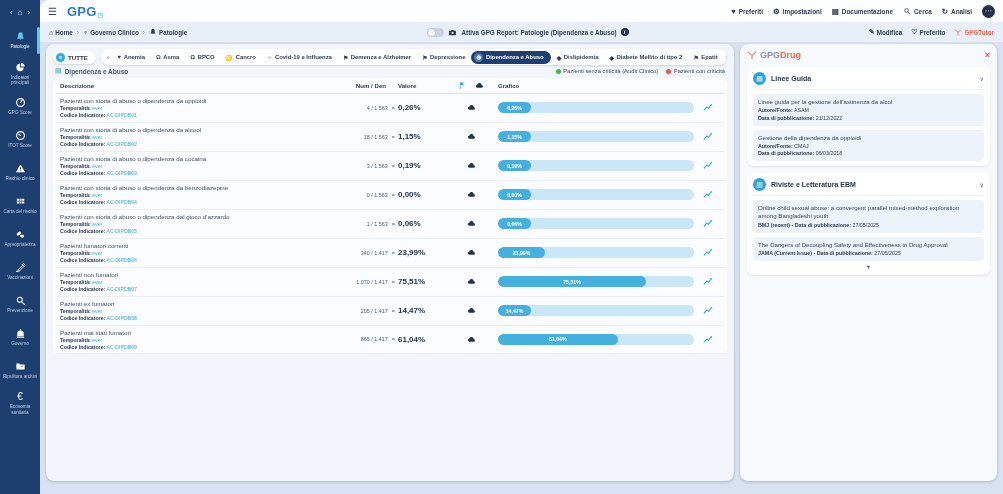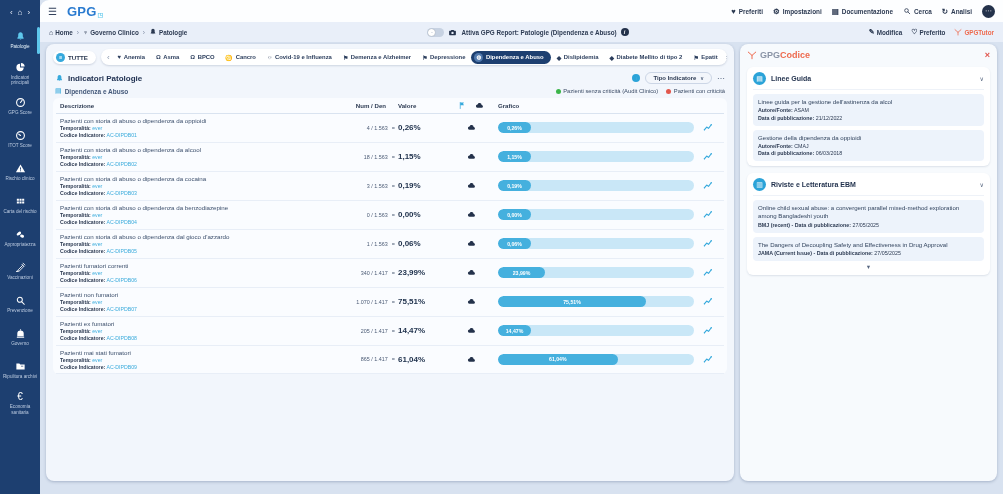--- a/index.html
+++ b/index.html
@@ -387,34 +387,20 @@
             <span>Diabete Mellito di tipo 2</span>
           </span>
         <span class="tab">
             <span class="ticon">⚑</span>
             <span>Epatit</span>
           </span>
         <span class="strip-arrow">›</span>
       </div>
     </div>
 
-    <div class="sec-head">
-      <svg viewBox="0 0 24 24">
-          <path d="M12 2.5c-2.9 0-5 2.3-5 5.2V12l-1.9 3.4c-.3.6.1 1.3.8 1.3h12.2c.7 0 1.1-.7.8-1.3L17 12V7.7c0-2.9-2.1-5.2-5-5.2zM10.2 17.5a1.9 1.9 0 0 0 3.6 0z"></path>
-        </svg>
-      <span class="sec-title">Indicatori Patologie</span>
-      <span class="sec-right">
-        <span class="info-dot blue">i</span>
-        <span class="type-pill">
-          <span>Tipo Indicatore</span>
-          <span class="chev">∨</span>
-        </span>
-        <span class="dots">⋯</span>
-      </span>
-    </div>
 
     <div class="sub-head">
       <span class="ic">▤</span>
       <span class="sub-title">Dipendenza e Abuso</span>
       <span class="legend">
         <span class="legend-item">
           <span class="dot green"></span>
           <span>Pazienti senza criticità (Audit Clinico)</span>
         </span>
         <span class="legend-item">
@@ -736,21 +722,21 @@
         </div>
     </div>
   </main>
 
   <aside class="tutor">
     <div class="t-head">
       <svg viewBox="0 0 24 24">
           <path d="M3 5l9 8 9-8M12 13v8" stroke-width="2.4" stroke-linecap="round"></path>
         </svg>
       <span class="t-brand">
-        <span class="t-gray">GPG</span><span class="t-orange">Codice</span>
+        <span class="t-gray">GPG</span><span class="t-orange">Drug</span>
       </span>
       <span class="t-close">×</span>
     </div>
 
     <div class="t-card">
       <div class="t-card-head">
         <span class="t-ic">▤</span>
         <span class="t-card-title">Linee Guida</span>
         <span class="t-chev">∨</span>
       </div>

